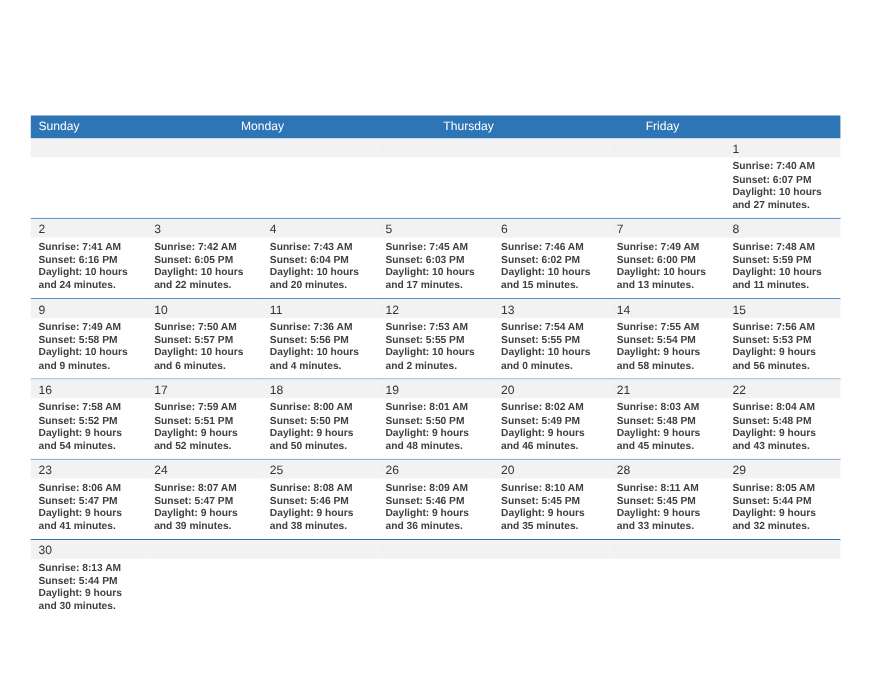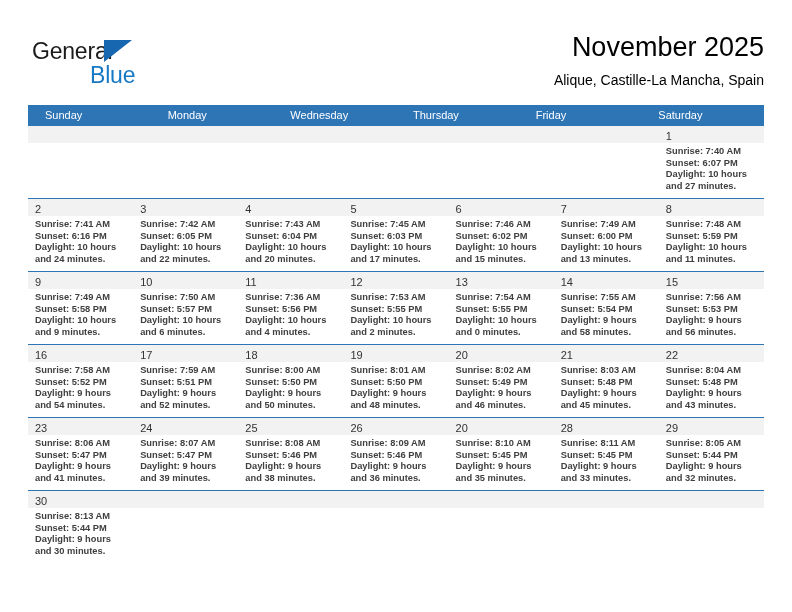--- a/index.html
+++ b/index.html
@@ -98,21 +98,21 @@
   .weekdays {
     display: flex;
     background: #2e75b6;
     height: 21px;
   }
   .weekday {
     flex: 1 1 0;
     color: #ffffff;
     font-size: 11px;
     line-height: 21px;
-    padding-left: 17px;
+    padding-left: 7px;
     box-sizing: border-box;
     white-space: nowrap;
   }
   .week {
     display: flex;
     border-top: 1.5px solid #2e75b6;
   }
   .week:first-of-type {
     border-top: none;
   }
@@ -147,40 +147,27 @@
     line-height: 11.6px;
     color: #404040;
     white-space: nowrap;
   }
 </style>
 </head>
 <body>
 
 <div class="page">
 
-  <div class="header">
-    <div class="logo">
-      <div class="logo-general">General</div>
-      <div class="logo-triangle"></div>
-      <div class="logo-blue">Blue</div>
-    </div>
-    <div class="title-block">
-      <div class="cal-title">November 2025</div>
-      <div class="cal-subtitle">Alique, Castille-La Mancha, Spain</div>
-    </div>
-  </div>
 
   <div class="calendar">
     <div class="weekdays" id="weekday-row">
         <div class="weekday">Sunday</div>
         <div class="weekday">Monday</div>
-        <div class="weekday">Wednesday</div>
         <div class="weekday">Thursday</div>
         <div class="weekday">Friday</div>
-        <div class="weekday">Saturday</div>
       </div>
     <div id="calendar-body">
         <div class="week">
           <div class="day empty">
             <div class="day-num-strip"><span class="day-num"></span></div>
           </div>
           <div class="day empty">
             <div class="day-num-strip"><span class="day-num"></span></div>
           </div>
           <div class="day empty">

